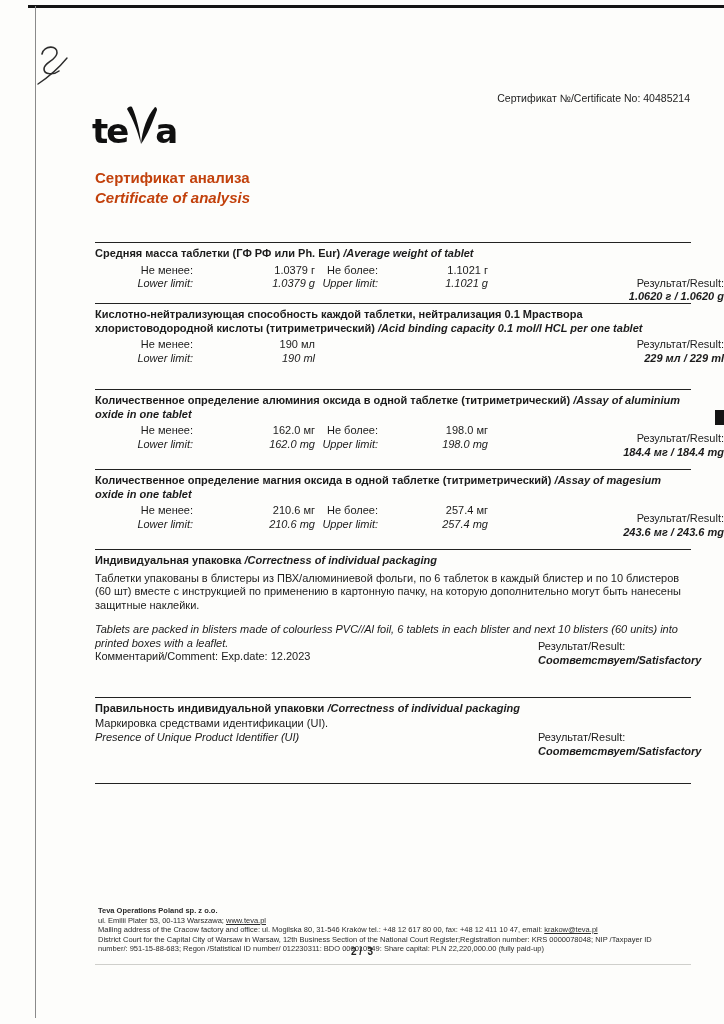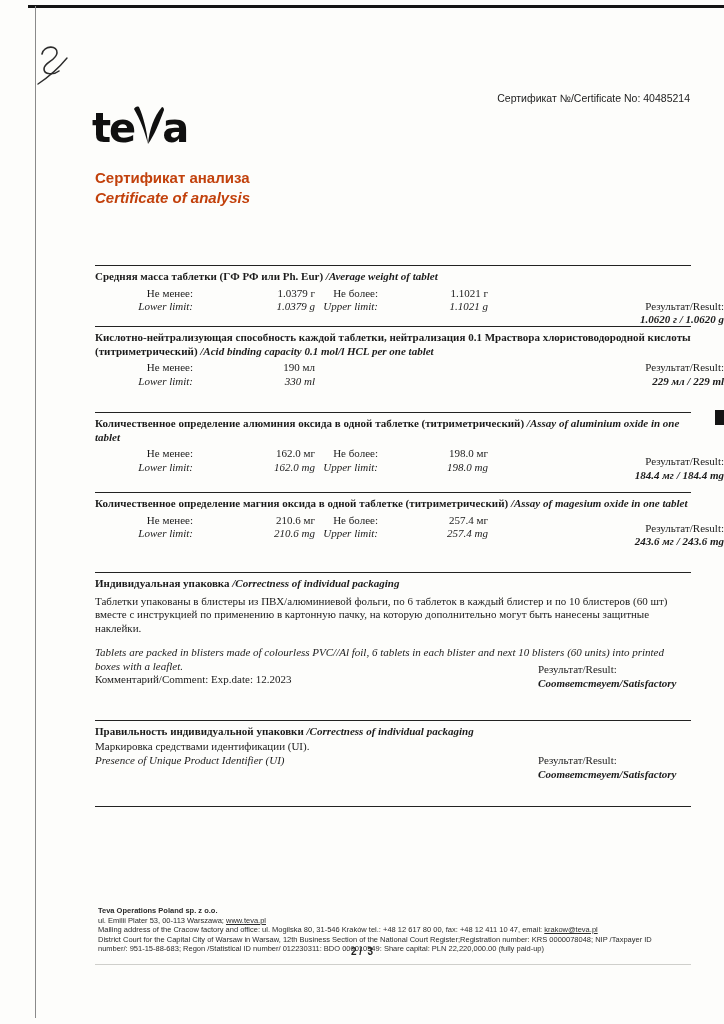--- a/index.html
+++ b/index.html
@@ -9,28 +9,28 @@
   }
   
   .edge-top { position:absolute; left:28px; top:5px; width:696px; height:3px; background:#141414; }
   .edge-left { position:absolute; left:35px; top:6px; width:1px; height:1012px; background:#8a8a8a; }
   .edge-tick { position:absolute; right:0; top:410px; width:9px; height:15px; background:#141414; }
   .scribble { position:absolute; left:34px; top:42px; }
 
   .cert-no { position:absolute; top:92px; right:34px; font-size:10.5px; color:#222; }
 
   .logo { position:absolute; left:92px; top:106px; display:flex; align-items:flex-end;
-          font-family:"DejaVu Sans", sans-serif; font-weight:bold; font-size:40px;
+          font-family:"DejaVu Sans", sans-serif; font-weight:bold; font-size:34px;
           letter-spacing:-2px; color:#101010; line-height:1; }
   .logo .leafv { margin:0 -3px 2px -3px; }
 
   .doc-title { position:absolute; left:95px; top:169px; font-size:15px; font-weight:bold; color:#c2410c; }
   .doc-title .en { font-style:italic; margin-top:3px; }
 
-  .content { position:absolute; left:95px; top:265px; width:596px; font-size:11px; line-height:13.5px; color:#1b1b1b;font-family:Liberation Serif, serif; }
+  .content { position:absolute; left:95px; top:242px; width:596px; font-size:11px; line-height:13.5px; color:#1b1b1b; }
   .sec { position:relative; border-top:1.6px solid #222; padding-top:4px; box-sizing:border-box; }
   .s1 { min-height:61px; } .s2 { min-height:86px; } .s3 { min-height:80px; }
   .s4 { min-height:80px; } .s5 { min-height:148px; } .s6 { min-height:87px; border-bottom:1.6px solid #222; }
   .sec-title { font-weight:bold; }
   .sec-title .en { font-style:italic; }
 
   .limits { position:relative; margin-top:3px;text-align:right; }
   .lim-row { display:flex; padding-left:32px; }
   .lim-row.en { font-style:italic; }
   .c1 { width:66px; } .c2 { width:122px; } .c3 { width:63px; } .c4 { width:110px; }
@@ -109,21 +109,21 @@
 
     <section class="sec s2">
       <div class="sec-title"><span>Кислотно-нейтрализующая способность каждой таблетки, нейтрализация 0.1 Мраствора хлористоводородной кислоты (титриметрический)</span><span class="en"> /Acid binding capacity 0.1 mol/l HCL per one tablet</span></div>
       <div class="limits">
         <div class="lim-row">
           <span class="c1">Не менее:</span>
           <span class="c2">190 мл</span>
         </div>
         <div class="lim-row en">
           <span class="c1">Lower limit:</span>
-          <span class="c2">330 ml</span>
+          <span class="c2">190 ml</span>
         </div>
         <div class="result res-a">
           <div class="res-label">Результат/Result:</div>
           <div class="res-value">229 мл / 229 ml</div>
         </div>
       </div>
     </section>
 
     <section class="sec s3">
       <div class="sec-title"><span>Количественное определение алюминия оксида в одной таблетке (титриметрический)</span><span class="en"> /Assay of aluminium oxide in one tablet</span></div>

